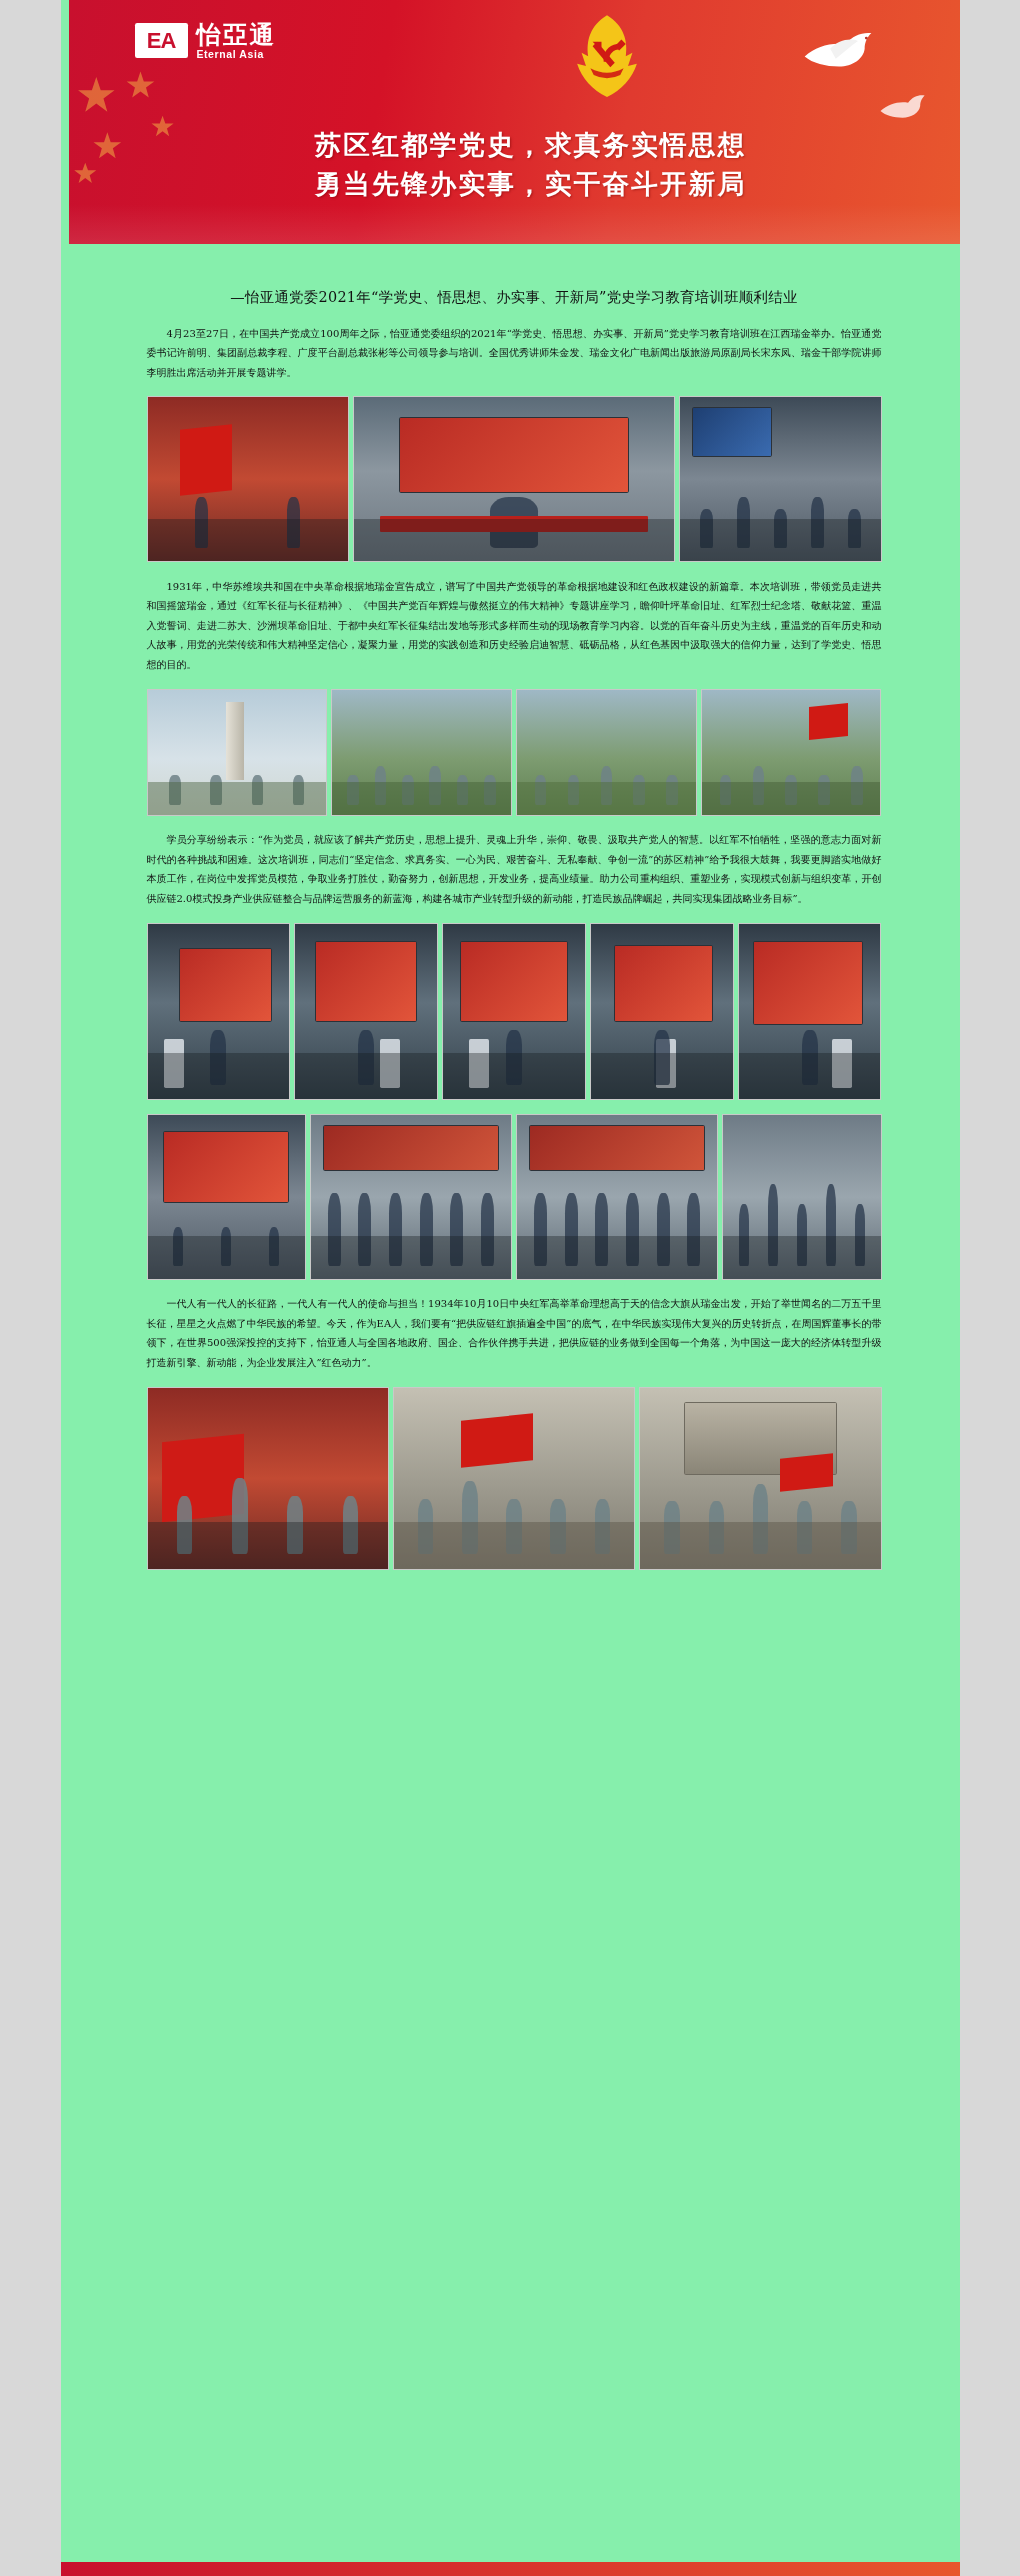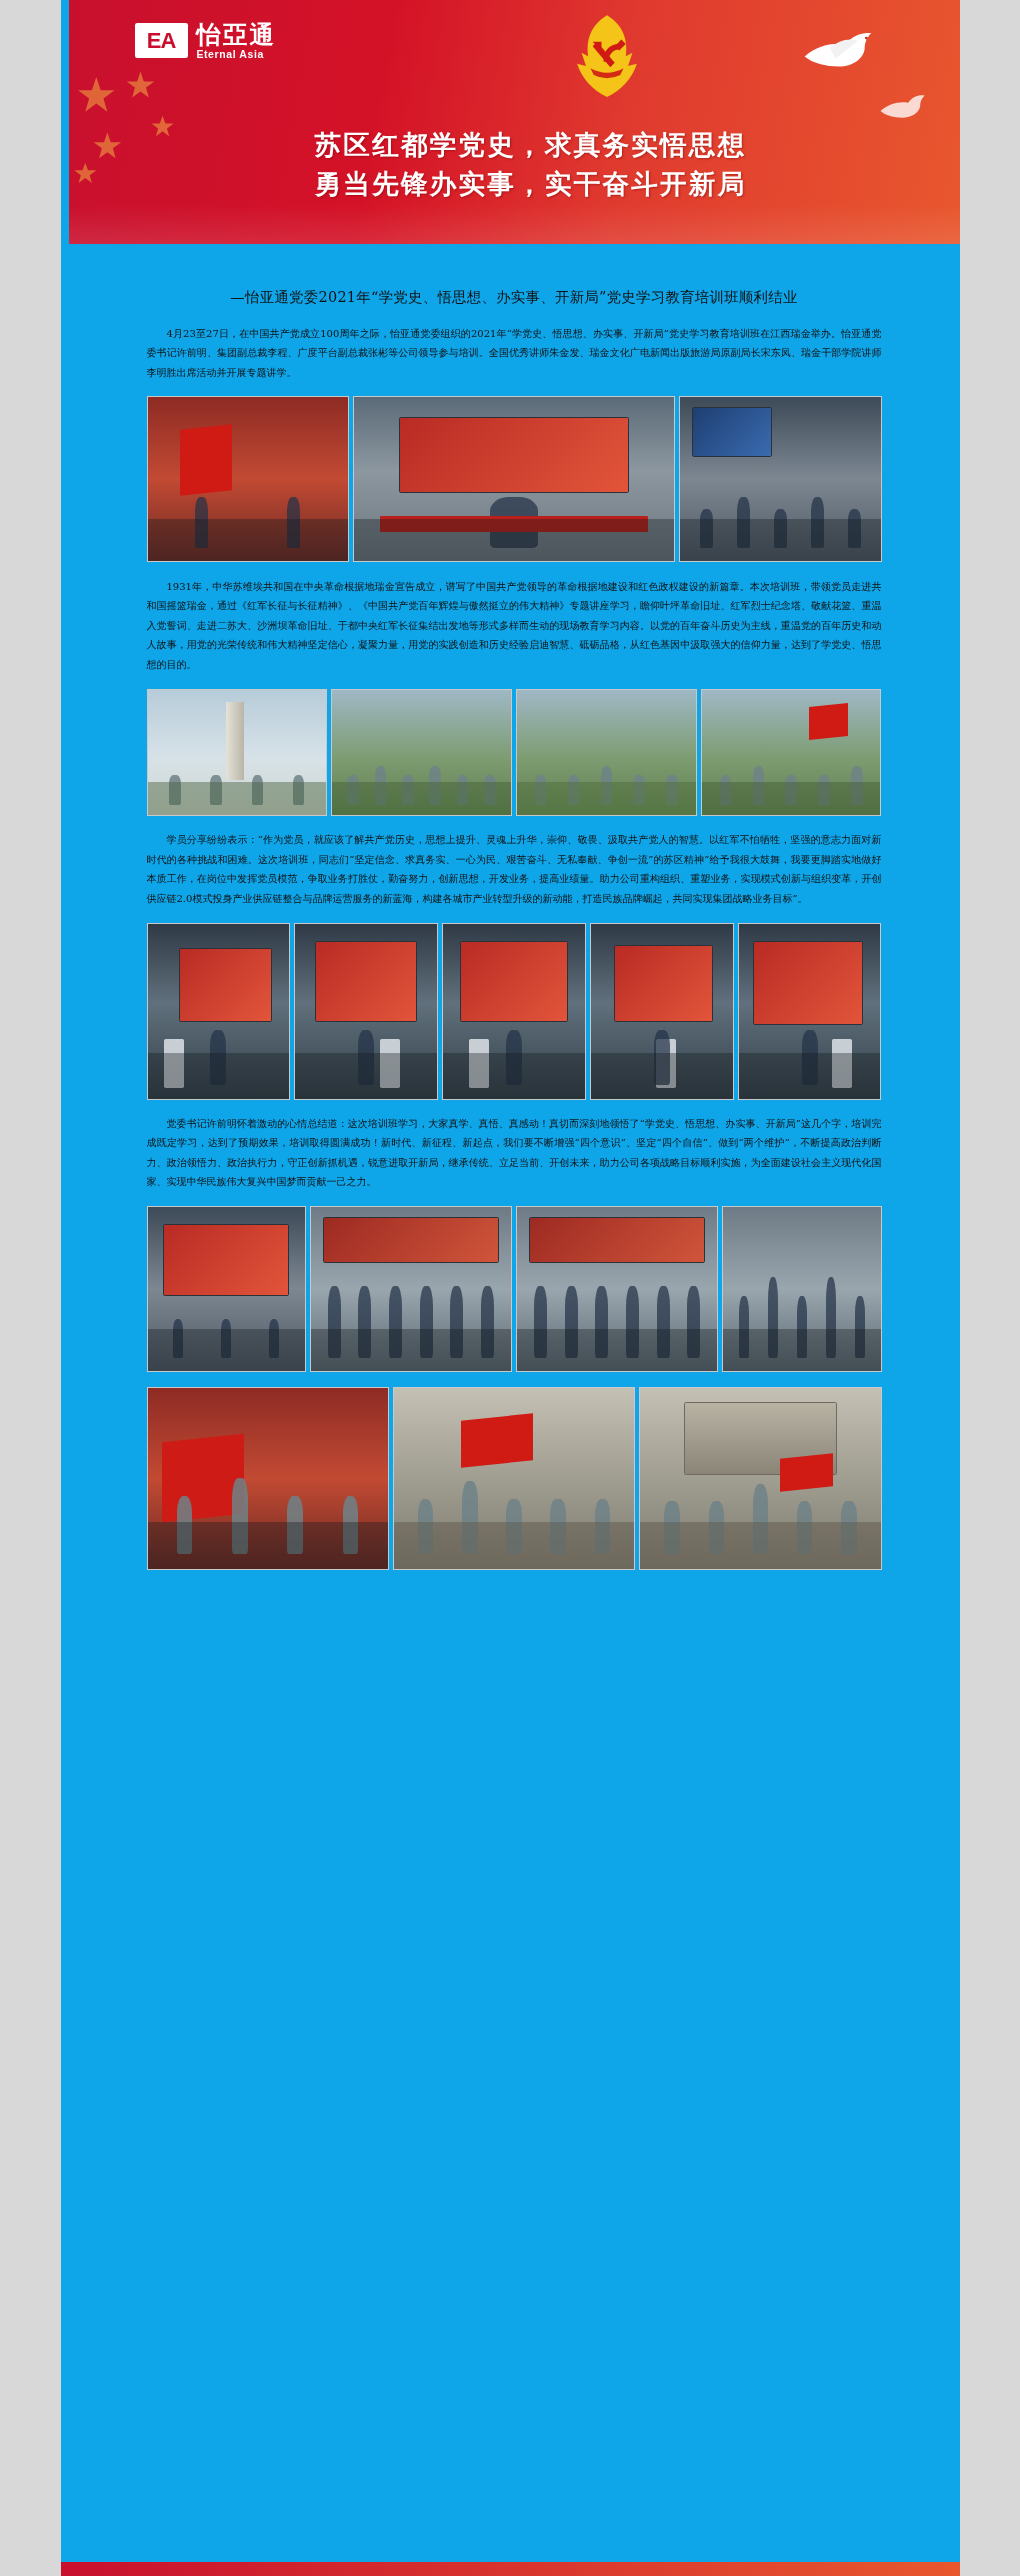--- a/index.html
+++ b/index.html
@@ -5,21 +5,21 @@
   * { box-sizing: border-box; }
   html, body {
     margin: 0; padding: 0;
     background: #d8d8d8;
     font-family: "Liberation Serif", "DejaVu Serif", serif;
   }
   .page {
     width: 899px;
     min-height: 2576px;
     margin: 0 auto;
-    background: #0ea5e9;
+    background: #86efac;
     position: relative;
     overflow: hidden;
     padding-left: 8px;
   }
   
   .banner {
     position: relative;
     width: 100%;
     height: 244px;
     background: linear-gradient(100deg, #c8102e 0%, #d41227 35%, #e03a2f 62%, #e8572e 100%);
@@ -430,21 +430,20 @@
           <div class="ph-screen" style="left:10%;top:10%;width:78%;height:48%"></div>
           <div class="ph-podium" style="left:66%"></div>
           <div class="ph-people">
               <div class="ph-person tall" style="width:12%"></div>
             </div>
           <div class="ph-floor"></div>
         </div>
       </div>
     </div>
 
-    <p class="para">党委书记许前明怀着激动的心情总结道：这次培训班学习，大家真学、真悟、真感动！真切而深刻地领悟了“学党史、悟思想、办实事、开新局”这几个字，培训完成既定学习，达到了预期效果，培训取得圆满成功！新时代、新征程、新起点，我们要不断增强“四个意识”、坚定“四个自信”、做到“两个维护”，不断提高政治判断力、政治领悟力、政治执行力，守正创新抓机遇，锐意进取开新局，继承传统、立足当前、开创未来，助力公司各项战略目标顺利实施，为全面建设社会主义现代化国家、实现中华民族伟大复兴中国梦而贡献一己之力。</p>
 
     <div class="photo-row">
       <div class="photo" style="height:166px;flex:1.1 1 0">
         <div class="ph-inner hall">
           <div class="ph-screen" style="left:10%;top:10%;width:80%;height:44%"></div>
           <div class="ph-people">
             <div class="ph-person"></div>
               <div class="ph-person"></div>
               <div class="ph-person"></div>
           </div>
@@ -486,20 +485,21 @@
               <div class="ph-person tall"></div>
               <div class="ph-person"></div>
               <div class="ph-person tall"></div>
               <div class="ph-person"></div>
           </div>
           <div class="ph-floor"></div>
         </div>
       </div>
     </div>
 
+    <p class="para">一代人有一代人的长征路，一代人有一代人的使命与担当！1934年10月10日中央红军高举革命理想高于天的信念大旗从瑞金出发，开始了举世闻名的二万五千里长征，星星之火点燃了中华民族的希望。今天，作为EA人，我们要有“把供应链红旗插遍全中国”的底气，在中华民族实现伟大复兴的历史转折点，在周国辉董事长的带领下，在世界500强深投控的支持下，怡亚通人与全国各地政府、国企、合作伙伴携手共进，把供应链的业务做到全国每一个角落，为中国这一庞大的经济体转型升级打造新引擎、新动能，为企业发展注入”红色动力”。</p>
 
     <div class="photo-row">
       <div class="photo" style="height:183px">
         <div class="ph-inner redroom">
           <div class="ph-flag" style="left:6%;top:28%;width:34%;height:44%;background:#cf1b16"></div>
           <div class="ph-people" style="height:46%">
             <div class="ph-person mil"></div>
               <div class="ph-person mil tall"></div>
               <div class="ph-person mil"></div>
               <div class="ph-person mil"></div>

